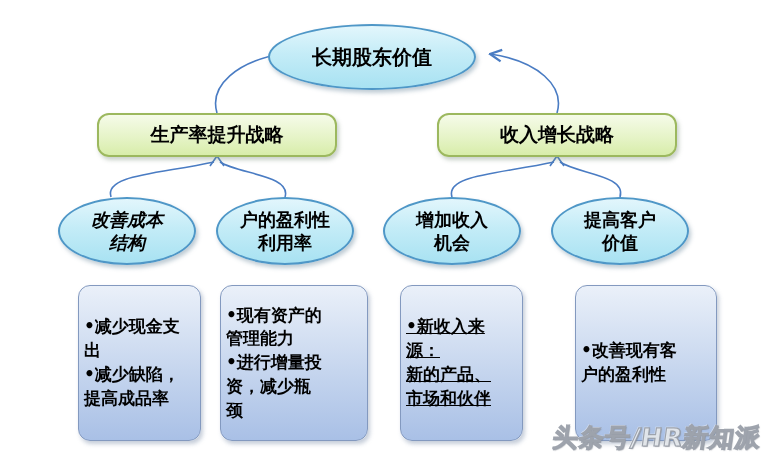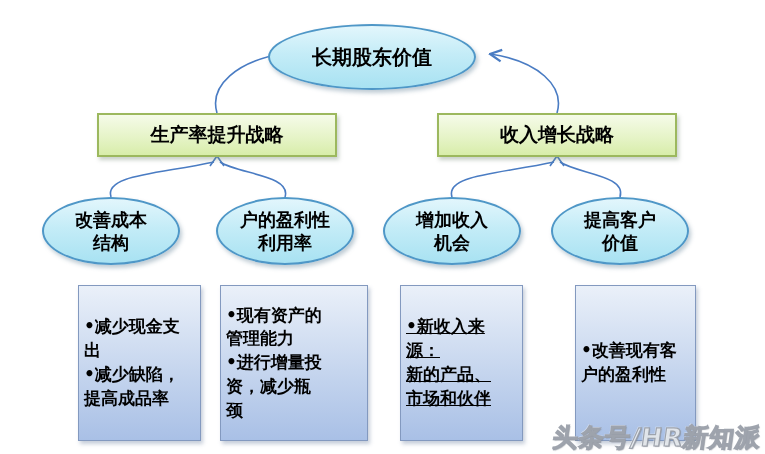--- a/index.html
+++ b/index.html
@@ -4,32 +4,32 @@
 <style>
   html,body { margin:0; padding:0; background:#ffffff; }
   .canvas {
     position:relative; width:765px; height:454px; background:#ffffff;
     font-family:"DejaVu Sans","Liberation Sans",sans-serif;
     overflow:hidden;
   }
   .connectors { position:absolute; left:0; top:0; width:765px; height:454px; }
 
   .node { position:absolute; display:flex; align-items:center; justify-content:center;
-          font-weight:bold; color:#000; box-sizing:border-box; text-align:center; }
+          font-weight:bold; color:#000; box-sizing:border-box; text-align:center;border-radius:12px; }
 
   .ellipse {
     border-radius:50%;
     background:linear-gradient(to bottom,#e2f6fc 0%,#c4ecf7 45%,#a8e2f2 100%);
     border:2px solid #4f97c7;
     box-shadow:2px 3px 4px rgba(110,140,160,0.45);
     white-space:pre-line; line-height:1.3;
   }
   .root-ellipse { left:268px; top:24px; width:208px; height:66px; font-size:20px; }
   .obj-ellipse  { top:197px; width:138px; height:68px; font-size:18px; }
-  .obj-1 { left:42px; }  .obj-2 { left:216px; }
+  .obj-1 { left:58px;font-style:italic; }  .obj-2 { left:216px; }
   .obj-3 { left:383px; } .obj-4 { left:551px; }
 
   .strategy {
     top:113px; width:240px; height:44px; font-size:19px;
     background:linear-gradient(to bottom,#f5fbe9 0%,#e6f4c8 55%,#d8edaa 100%);
     border:2px solid #9cb85e;
     box-shadow:2px 3px 4px rgba(120,140,120,0.4);
   }
   .strategy-left  { left:97px; }
   .strategy-right { left:437px;text-align:right; }
@@ -38,21 +38,21 @@
     top:285px; height:156px; font-size:17px; line-height:1.4;
     background:linear-gradient(to bottom,#eaf0f9 0%,#c9d8ef 50%,#a9c0e6 100%);
     border:1.5px solid #8399bf;
     box-shadow:2px 3px 4px rgba(110,130,160,0.4);
     justify-content:flex-start; text-align:left;
     padding:0 5px; white-space:pre-line;
   }
   .detail-1 { left:78px;  width:123px; }
   .detail-2 { left:220px; width:148px; }
   .detail-3 { left:400px; width:123px;text-decoration:underline; }
-  .detail-4 { left:575px; width:121px; }
+  .detail-4 { left:575px; width:142px; }
 
   .watermark {
     position:absolute; right:4px; bottom:0px;
     font-size:25px; font-weight:bold;
     transform:skewX(-8deg);
     color:rgba(235,238,242,0.85);
     -webkit-text-stroke:1.2px rgba(150,155,165,0.9);
     text-shadow:1px 1px 1px rgba(120,125,135,0.55), -1px -1px 0 rgba(255,255,255,0.5);
     letter-spacing:1px;
   }

